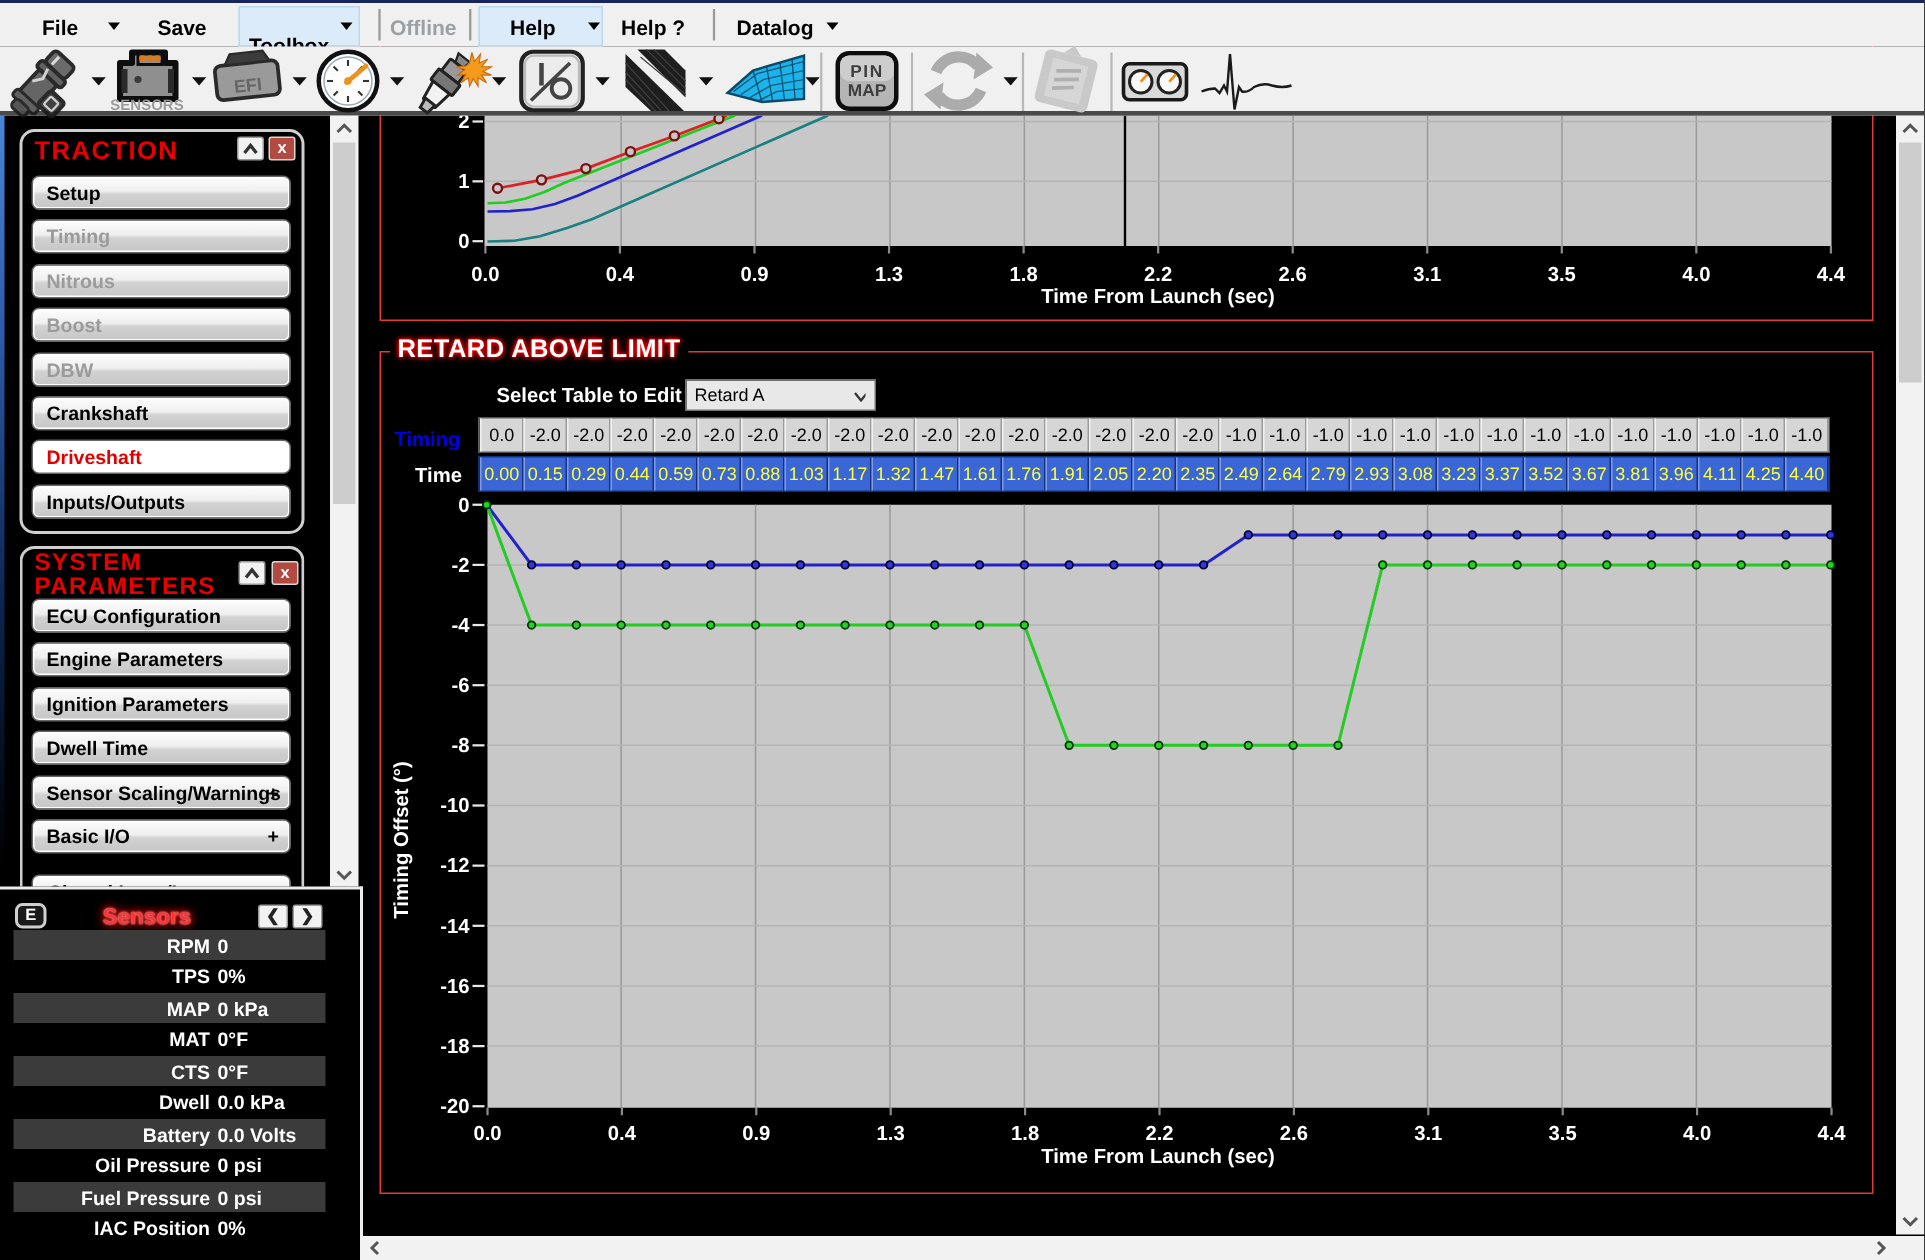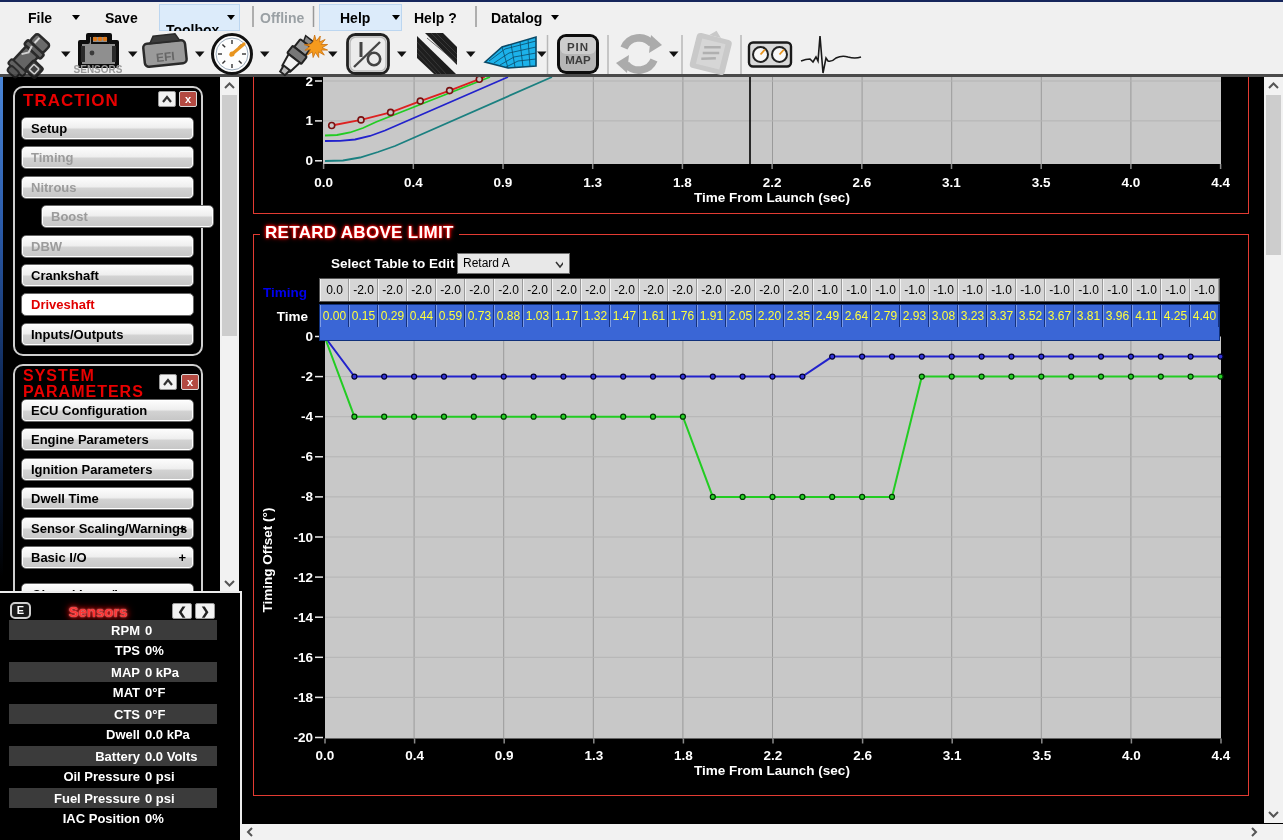--- a/index.html
+++ b/index.html
@@ -51,30 +51,30 @@
 
 
 .redbox { position:absolute; border:1px solid #e23b32; }
 #box1 { left:253px; top:-10px; width:996px; height:224px; }
 #box2 { left:253px; top:234px; width:996px; height:562px; }
 #rtitle { position:absolute; left:260px; top:223px; background:#000; padding:0 5px; color:#fff;
   font-size:17px; font-weight:bold; letter-spacing:0.3px;
   text-shadow:0 0 5px #f00,0 0 3px #f00,0 0 2px #f00; }
 
 #selectlab { position:absolute; left:331px; top:256px; color:#fff; font-size:13.5px; font-weight:bold; }
-#dropdown { position:absolute; left:457px; top:253px; width:113px; height:21px; background:#e8e8e8;
+#dropdown { position:absolute; left:457px; top:253px; width:127px; height:21px; background:#e8e8e8;
   border:1px solid #707070; font-size:12px; color:#000; line-height:19px; padding-left:5px; }
 #ddchev { position:absolute; right:6px; top:7px; width:8px; height:8px; }
 
 
 #trow1 { position:absolute; left:319px; top:278px; height:24px; display:flex;
   border:1px solid #555; background:#d6d6d6; }
 .tc1 { width:29px; height:22px; font-size:12px; color:#000; text-align:center; line-height:22px;
   border-left:1px solid #f2f2f2; border-right:1px solid #9a9a9a; }
-#trow2 { position:absolute; left:319px; top:304px; height:37px; display:flex;
+#trow2 { position:absolute; left:319px; top:304px; height:24px; display:flex;
   border:1px solid #10307a; background:#3a66d6; }
 .tc2 { width:29px; height:22px; font-size:12px; color:#ffff3c; text-align:center; line-height:22px;
   border-left:1px solid #7e9ce6; border-right:1px solid #15317e; }
 .tlab { position:absolute; font-size:13.5px; font-weight:bold; text-align:right; width:60px; }
 
 .axl { font:bold 13.5px "Liberation Sans",sans-serif; fill:#fff; }
 </style></head>
 <body>
 <div id="root">
   <svg class="abs" width="1283" height="840" style="left:0;top:0;z-index:1">
@@ -412,21 +412,21 @@
 
   <div class="panel" style="top:86px;height:270px;z-index:3">
     <div class="ptitle" style="position:absolute;left:8px;top:3px;">TRACTION</div>
     <div class="cbtn" style="left:143px;top:3px;"><svg width="12" height="9" style="margin-top:3px">
           <path d="M2,7 L6,2 L10,7" stroke="#333" stroke-width="2.2" fill="none"></path>
         </svg></div>
     <div class="cbtn xbtn" style="left:164px;top:3px;">x</div>
     <div class="pbtn " style="left:6px;top:29px;">Setup</div>
 <div class="pbtn dis" style="left:6px;top:58px;">Timing</div>
 <div class="pbtn dis" style="left:6px;top:88px;">Nitrous</div>
-<div class="pbtn dis" style="left:6px;top:117px;margin-left:20px;">Boost</div>
+<div class="pbtn dis" style="left:6px;top:117px;">Boost</div>
 <div class="pbtn dis" style="left:6px;top:147px;">DBW</div>
 <div class="pbtn " style="left:6px;top:176px;">Crankshaft</div>
 <div class="pbtn sel" style="left:6px;top:205px;">Driveshaft</div>
 <div class="pbtn " style="left:6px;top:235px;">Inputs/Outputs</div>
   </div>
 
   <div class="panel" style="top:364px;height:232px;border-bottom:none;border-radius:10px 10px 0 0;z-index:3">
     <div class="ptitle" style="position:absolute;left:8px;top:2px;font-size:16px;line-height:16px;">SYSTEM<br>PARAMETERS</div>
     <div class="cbtn" style="left:144px;top:8px;"><svg width="12" height="9" style="margin-top:3px">
           <path d="M2,7 L6,2 L10,7" stroke="#333" stroke-width="2.2" fill="none"></path>

